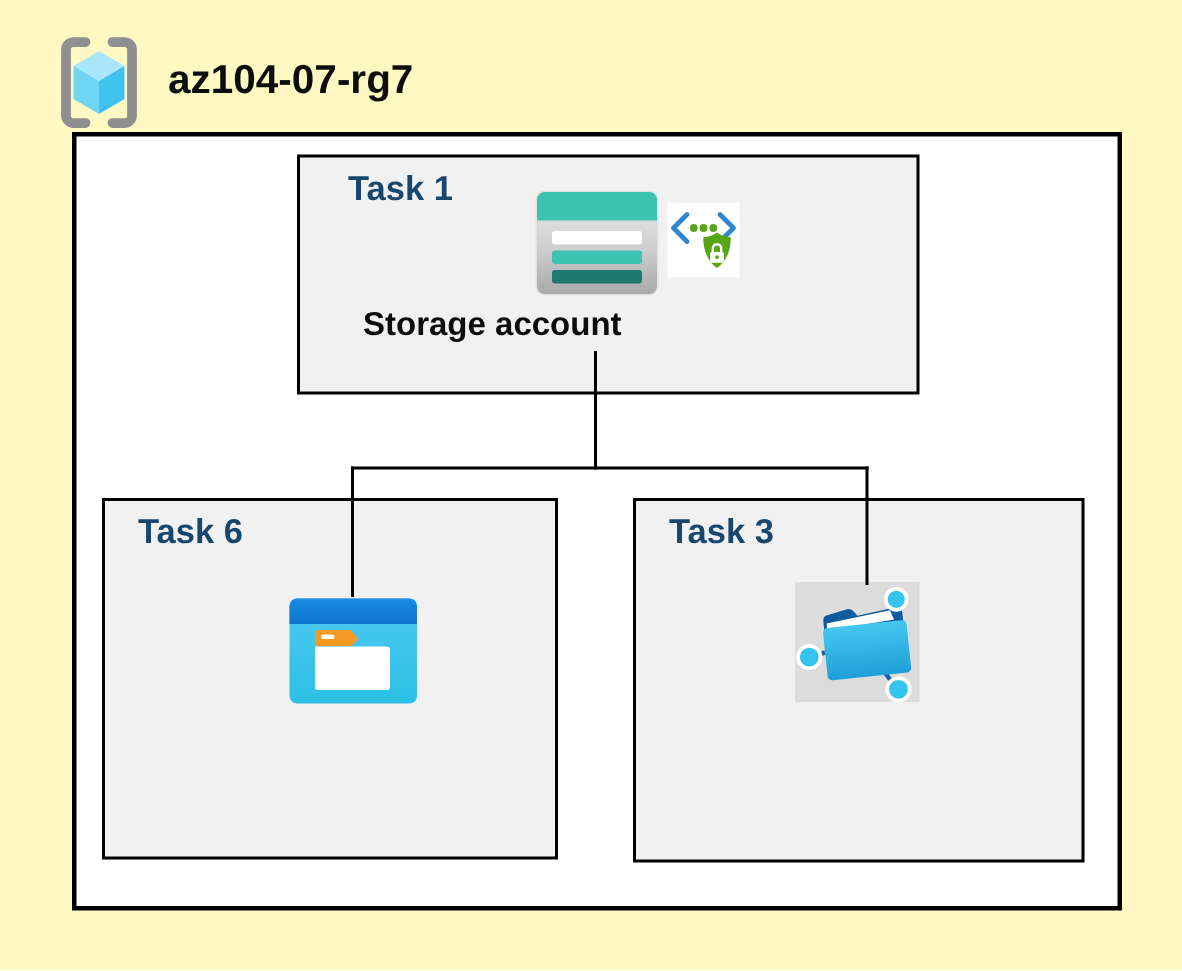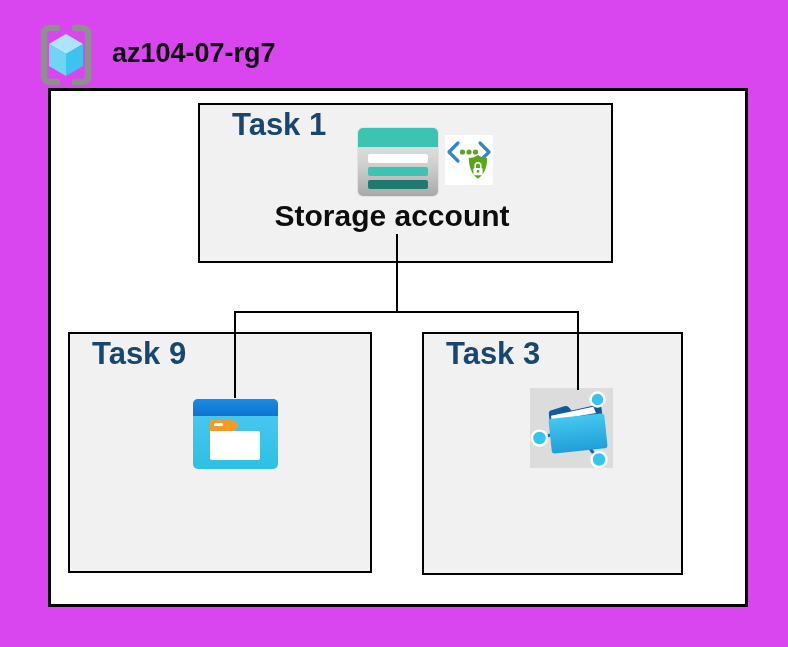--- a/index.html
+++ b/index.html
@@ -1,17 +1,17 @@
 <!DOCTYPE html>
 <html><head>
 <meta charset="utf-8">
 <style>
   html,body{margin:0;padding:0;background:#fff;}
   .stage{
-    position:relative;width:788px;height:647px;background:#d946ef;overflow:hidden;
+    position:relative;width:788px;height:647px;background:#fef9c3;overflow:hidden;
     font-family:"Liberation Sans",sans-serif;
   }
   
   .rg-header{position:absolute;left:0;top:0;width:100%;height:100px;}
   .rg-icon{position:absolute;left:36px;top:22px;width:60px;height:66px;}
   .rg-name{
     position:absolute;left:112px;top:36px;font-size:27px;line-height:34px;
     font-weight:700;color:#0d0d0d;white-space:nowrap;letter-spacing:0px;
   }
   
@@ -19,31 +19,31 @@
     position:absolute;left:48px;top:88px;width:700px;height:519px;
     border:3px solid #000;background:#fff;box-sizing:border-box;z-index:1;
   }
   
   .task{
     position:absolute;background:#f1f1f1;border:2px solid #000;
     box-sizing:border-box;z-index:2;
   }
   .task1{left:198px;top:103px;width:415px;height:160px;}
   .task2{left:68px;top:332px;width:304px;height:241px;}
-  .task3{left:422px;top:332px;width:261px;height:243px;}
+  .task3{left:422px;top:332px;width:301px;height:243px;}
   .task-title{
-    position:absolute;font-size:31px;font-weight:700;color:#17466e;
+    position:absolute;font-size:23px;font-weight:700;color:#17466e;
     white-space:nowrap;line-height:28px;
   }
   .task1 .task-title{left:32px;top:6px;}
   .task2 .task-title{left:22px;top:6px;}
   .task3 .task-title{left:22px;top:6px;}
   .entity{
-    position:absolute;font-size:30px;font-weight:700;color:#0d0d0d;
-    text-align:center;white-space:nowrap;line-height:26px;
+    position:absolute;font-size:22px;font-weight:700;color:#0d0d0d;
+    white-space:nowrap;line-height:26px;
   }
   .task1 .entity{left:42px;top:98px;width:300px;}
   .task2 .entity{left:15px;top:152px;width:300px;}
   
   .connectors{position:absolute;left:0;top:0;width:788px;height:647px;z-index:3;pointer-events:none;}
   
   .sa-icon{
     position:absolute;left:158px;top:23px;width:80px;height:68px;border-radius:5px;
     background:linear-gradient(180deg,#eaeaea 0%,#cfcfcf 55%,#a9a9a9 100%);
     box-shadow:0 0 0 1px rgba(0,0,0,0.06);
@@ -111,21 +111,21 @@
       <path d="M33 20 c2.6 1.9 5.6 2.9 9.2 3.1 c0 9 -3.1 16.6 -9.2 20.6 c-6.1 -4 -9.2 -11.6 -9.2 -20.6 c3.6 -0.2 6.6 -1.2 9.2 -3.1 z" fill="#58a618"></path>
       <path d="M30.2 33 v-2.4 a2.8 2.8 0 0 1 5.6 0 V33" fill="none" stroke="#ffffff" stroke-width="1.6"></path>
       <rect x="28.4" y="33" width="9.2" height="7.2" rx="1.2" fill="#ffffff"></rect>
       <circle cx="33" cy="36.4" r="1.3" fill="#58a618"></circle>
     </svg>
 
     <span class="entity">Storage account</span>
   </section>
 
   <section class="task task2">
-    <span class="task-title">Task 9</span>
+    <span class="task-title">Task 6</span>
 
     <div class="blob-icon">
       <div class="blob-top"></div>
       <div class="blob-tab">
         <div class="blob-tab-dash"></div>
       </div>
       <div class="blob-folder"></div>
     </div>
 
   </section>

